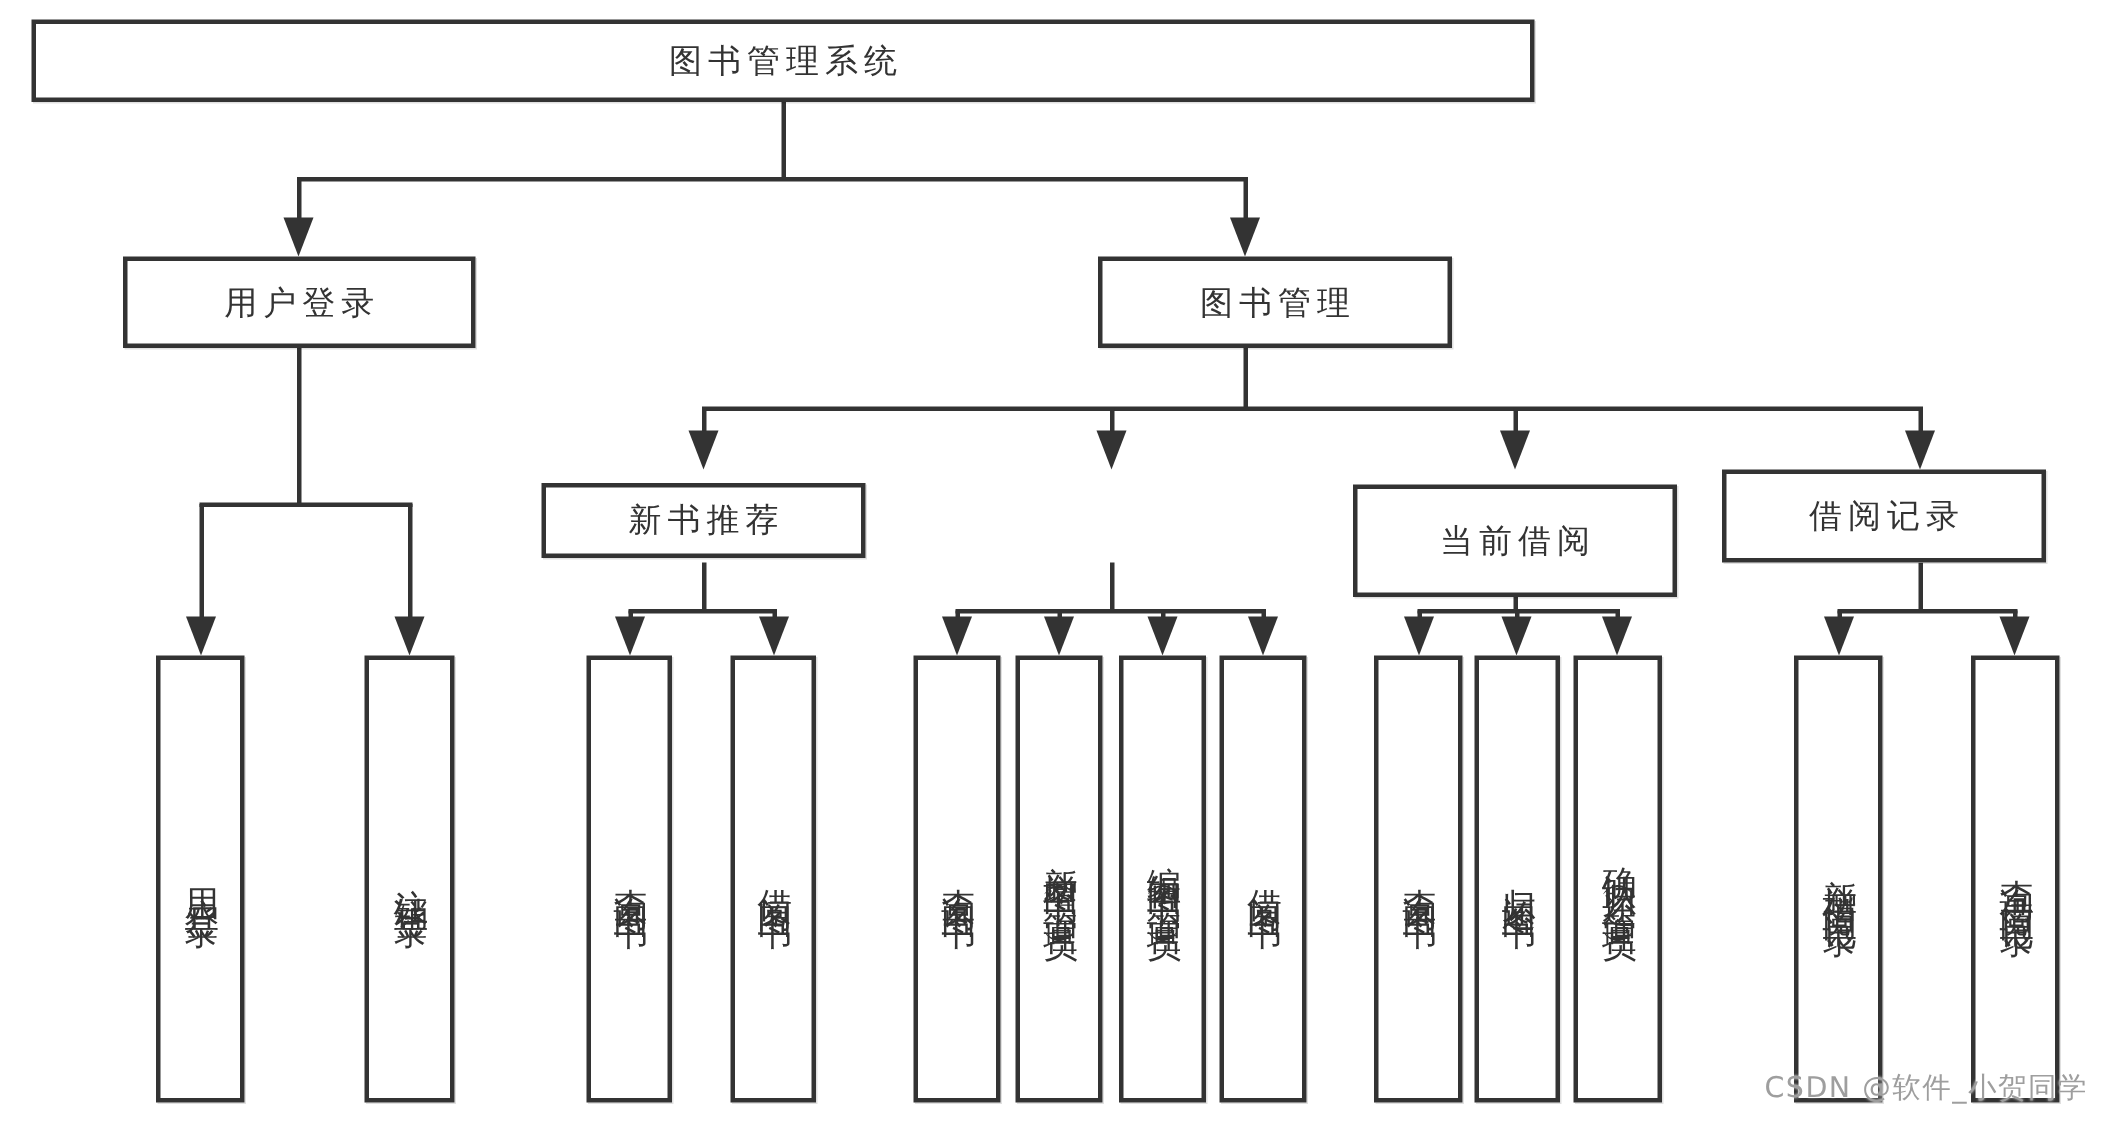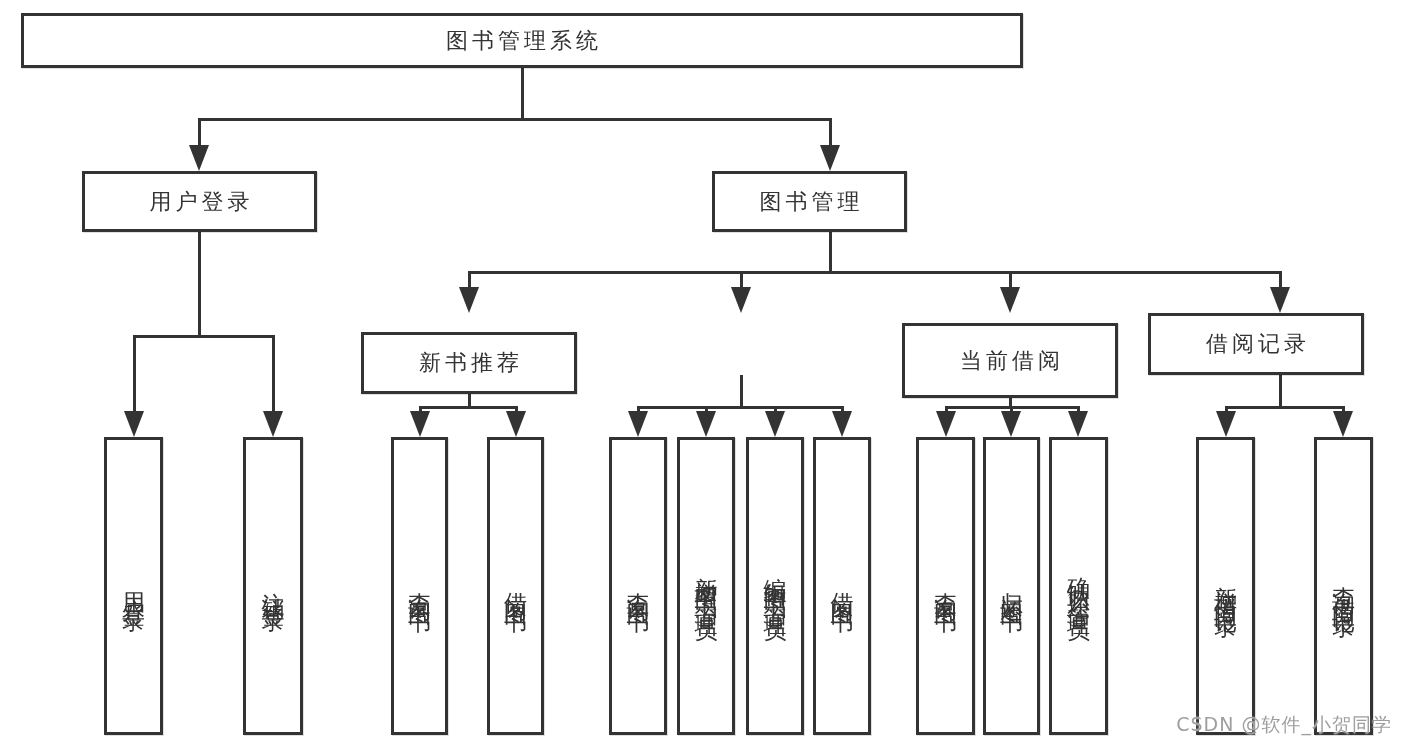--- a/index.html
+++ b/index.html
@@ -92,25 +92,25 @@
       <div class="ahead" style="left: 1333px; top: 411px;"></div>
     </div>
 
   <div class="node" style="left:21px;top:13px;width:1002px;height:55px">
     <span class="lbl">图书管理系统</span>
   </div>
 
   <div class="node" style="left:82px;top:171px;width:235px;height:61px">
     <span class="lbl">用户登录</span>
   </div>
-  <div class="node" style="left:712px;top:171px;width:195px;height:61px">
+  <div class="node" style="left:732px;top:171px;width:236px;height:61px">
     <span class="lbl">图书管理</span>
   </div>
 
-  <div class="node" style="left:361px;top:332px;width:216px;height:62px">
+  <div class="node" style="left:361px;top:322px;width:216px;height:50px">
     <span class="lbl">新书推荐</span>
   </div>
   <div class="node" style="left:902px;top:323px;width:216px;height:75px">
     <span class="lbl">当前借阅</span>
   </div>
   <div class="node" style="left:1148px;top:313px;width:216px;height:62px">
     <span class="lbl">借阅记录</span>
   </div>
 
   <div class="node v" style="left:104px;top:437px;width:59px;height:298px">

